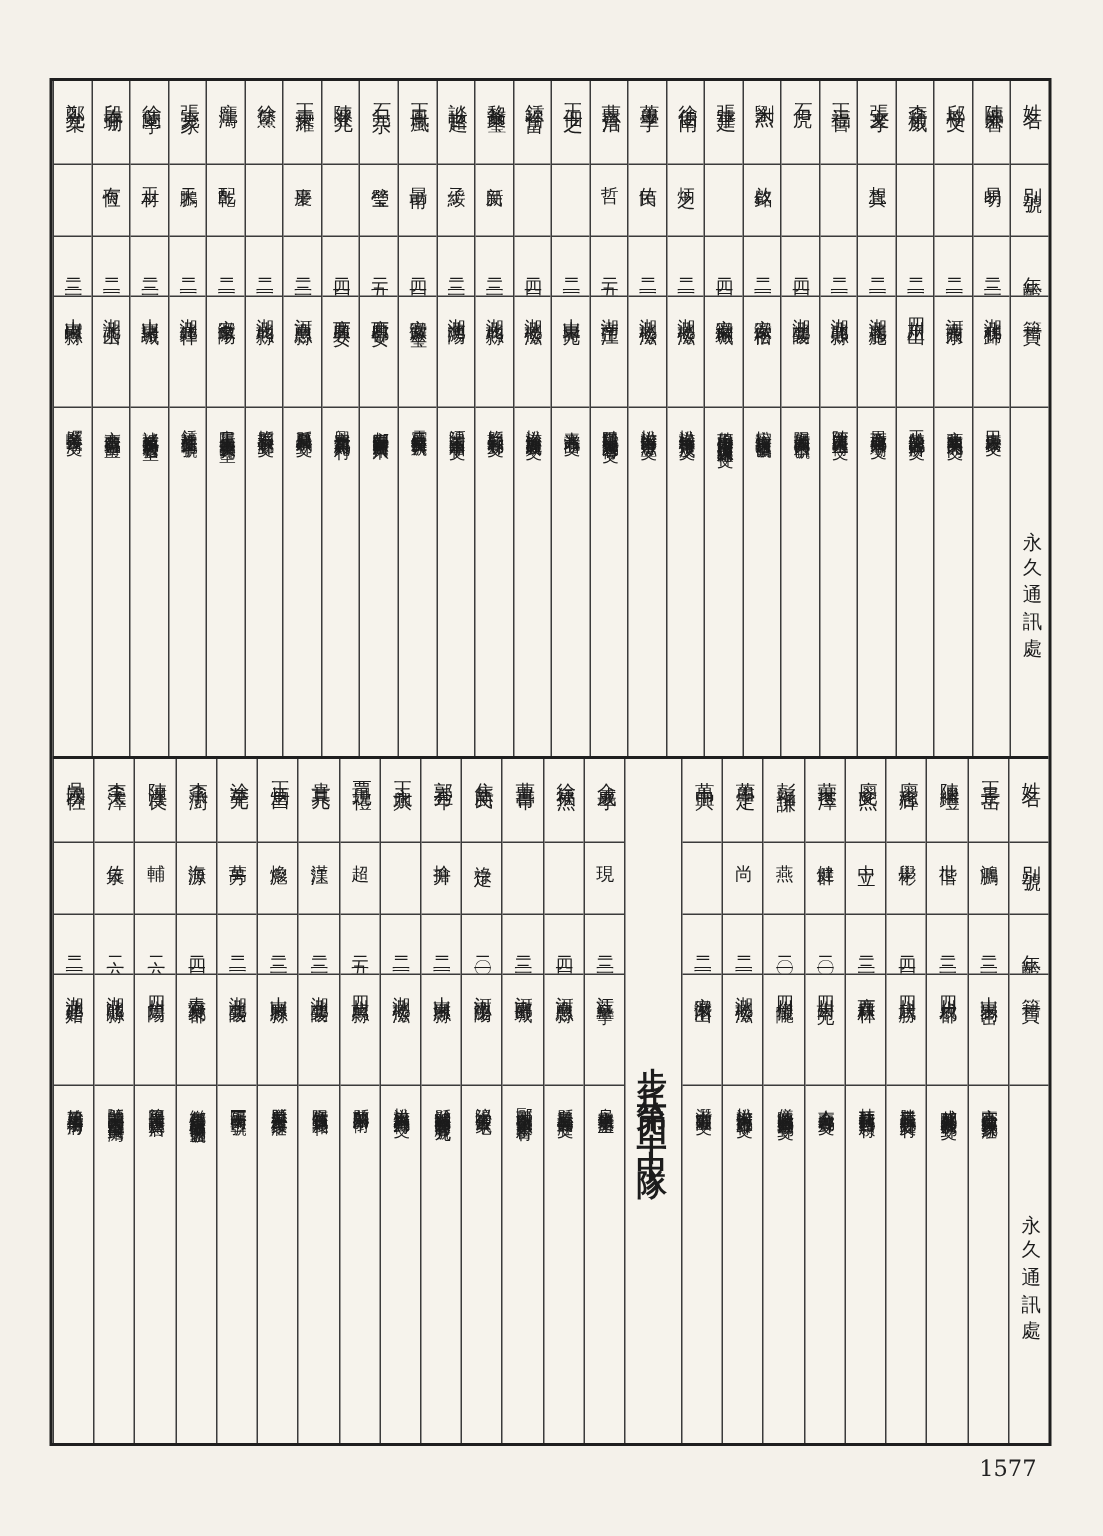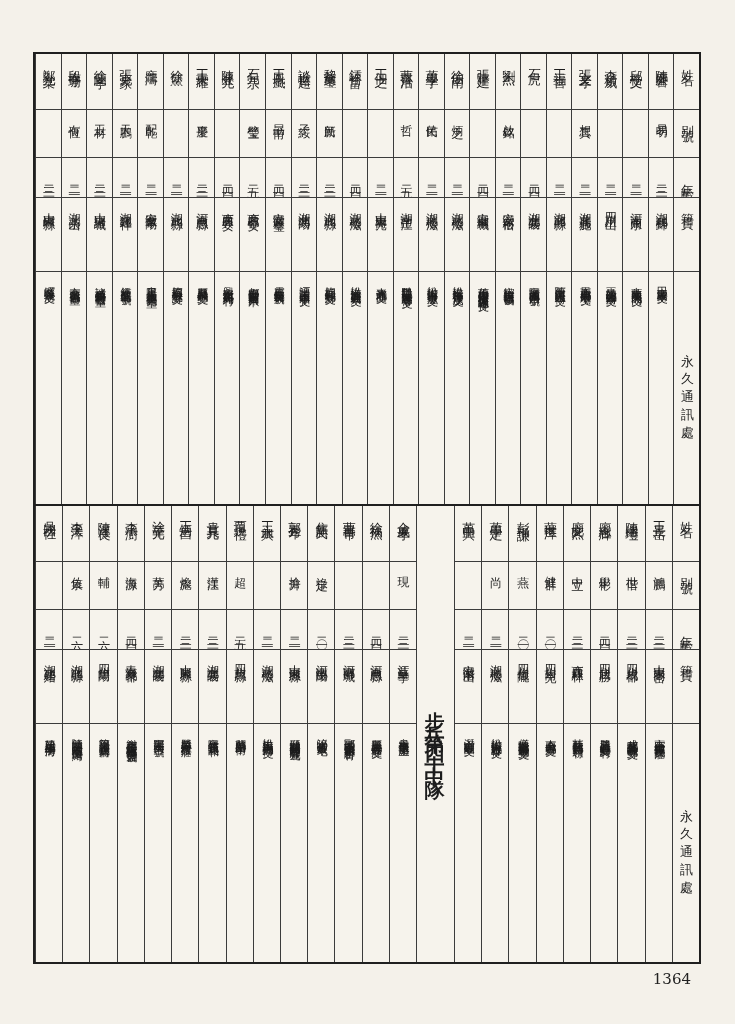--- a/index.html
+++ b/index.html
@@ -879,14 +879,14 @@
               <span class="vt">湖北建始</span>
             </div>
     <div class="cell r-addr">
               <span class="vt">建始三里壩學府街</span>
             </div>
   </div></div>
     </div>
 
   </div>
 
-  <div class="page-num">1364</div>
+  <div class="page-num">1577</div>
 </div>
 
 </body></html>

